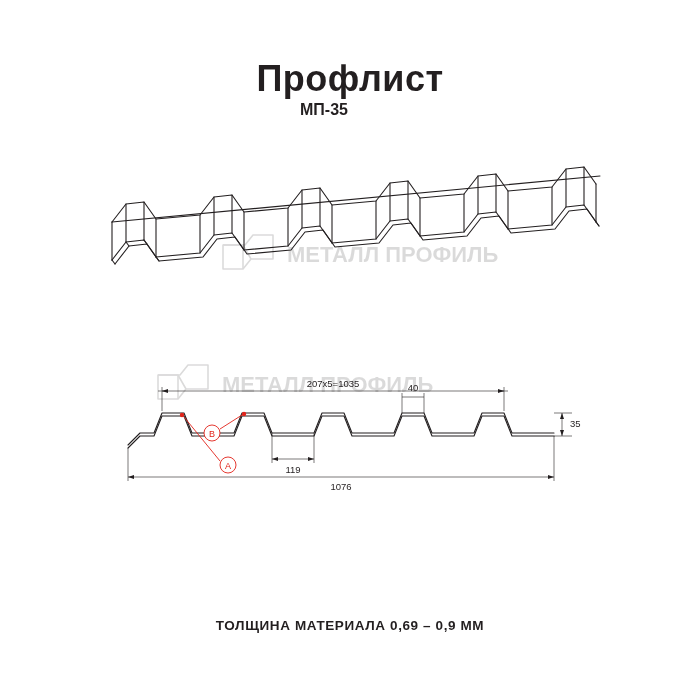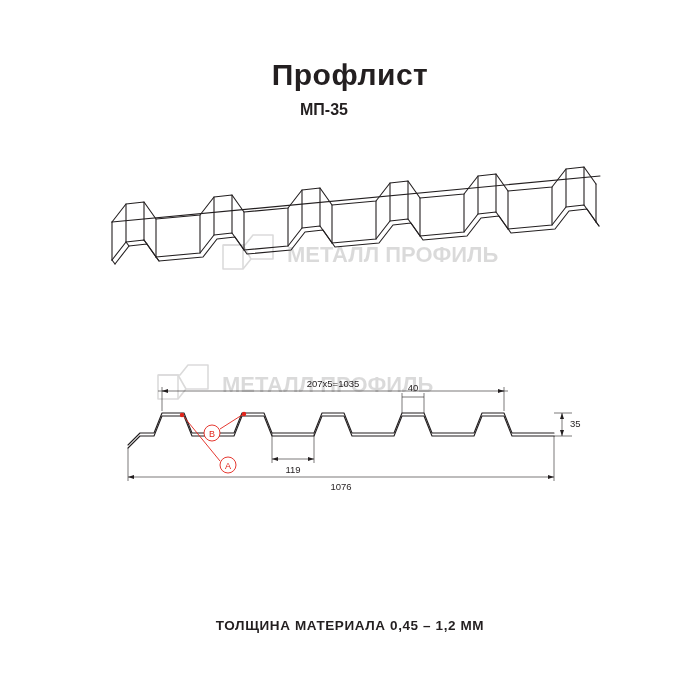--- a/index.html
+++ b/index.html
@@ -19,21 +19,21 @@
     position: relative;
     width: 700px;
     height: 700px;
   }
   .title {
     position: absolute;
     top: 58px;
     left: 0;
     width: 700px;
     text-align: center;
-    font-size: 30px;
+    font-size: 36px;
     font-weight: bold;
     letter-spacing: 0.5px;
     color: #231f20;
   }
   .subtitle {
     position: absolute;
     top: 101px;
     left: 0;
     width: 648px;
     text-align: center;
@@ -225,15 +225,15 @@
         <g fill="none" stroke="#231f20" stroke-width="1.6" stroke-linejoin="round">
           <path d="M8 44 L8 20 L30 20 L38 10 L58 10 L58 34 L36 34 L28 44 Z"></path>
           <path d="M8 20 L28 20 L36 34"></path>
           <path d="M28 44 L28 20"></path>
         </g>
         <text x="72" y="37" font-family="Liberation Sans, sans-serif" font-size="22" font-weight="bold" fill="#231f20">МЕТАЛЛ ПРОФИЛЬ</text>
       </g>
     </svg>
   </div>
 
-  <div class="footer-note">ТОЛЩИНА МАТЕРИАЛА 0,45 – 1,2 ММ</div>
+  <div class="footer-note">ТОЛЩИНА МАТЕРИАЛА 0,69 – 0,9 ММ</div>
 
 </div>
 
 </body></html>

